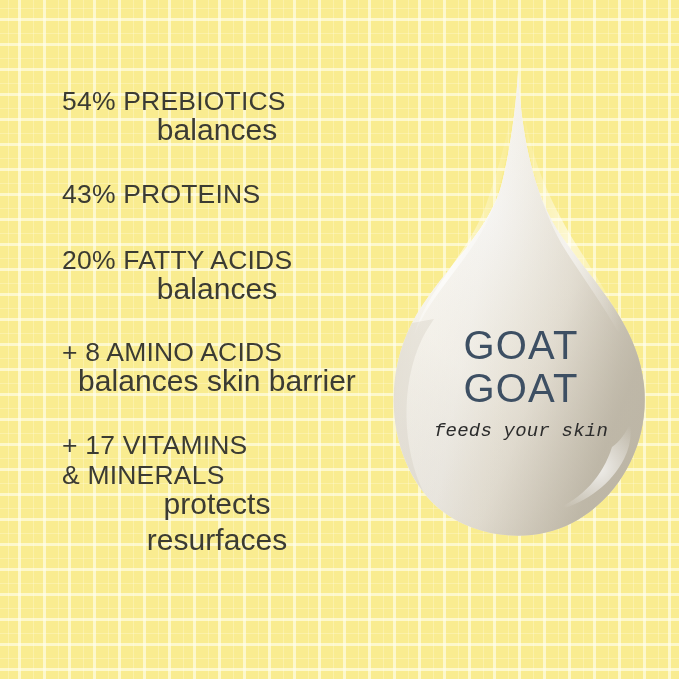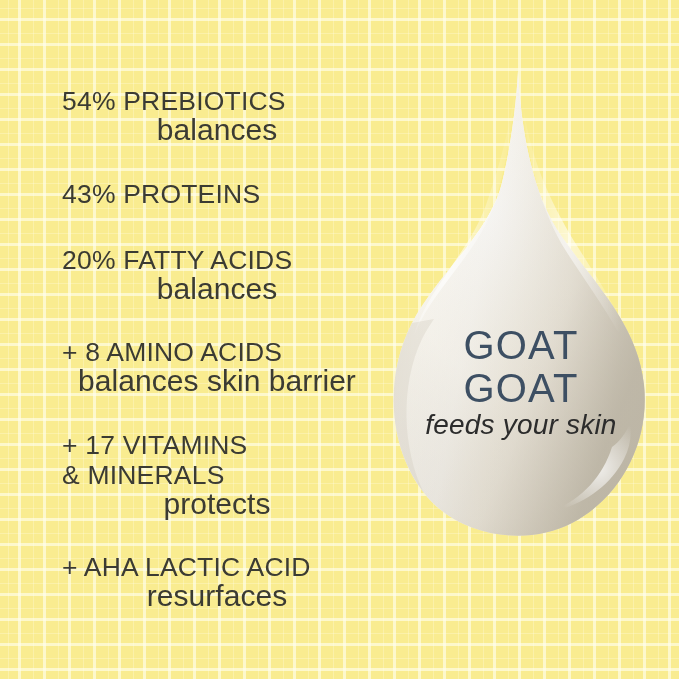--- a/index.html
+++ b/index.html
@@ -116,26 +116,27 @@
   .brand-line {
     font-family: "Liberation Sans", sans-serif;
     font-size: 40px;
     line-height: 41px;
     letter-spacing: 1.2px;
     color: #3d4f63;
     font-weight: 400;
   }
   #brand-line-2 { margin-top: 2px; }
   .brand-tagline {
-    font-family: Liberation Sans, sans-serif;
+    font-family: Liberation Mono, monospace;
     font-style: italic;
-    font-size: 28px;
+    font-size: 19px;
     line-height: 32px;
     letter-spacing: 0.2px;
     color: #2c2c2c;
+    margin-top: 6px;
   }
 </style>
 </head>
 <body>
 
 <div id="infographic">
 
   <div id="ingredient-list">
 
     <div class="ingredient">
@@ -157,21 +158,20 @@
       <div class="ingredient-benefit">balances skin barrier</div>
     </div>
 
     <div class="ingredient">
       <div class="ingredient-name">+ 17 VITAMINS
 &amp; MINERALS</div>
       <div class="ingredient-benefit">protects</div>
     </div>
 
     <div class="ingredient">
-      <div class="ingredient-name">+ AHA LACTIC ACID</div>
       <div class="ingredient-benefit">resurfaces</div>
     </div>
 
   </div>
 
   <div id="droplet-graphic">
     <svg viewBox="0 0 300 500" xmlns="http://www.w3.org/2000/svg">
       <defs>
         <linearGradient id="dropBody" x1="0" y1="0" x2="1" y2="0.35">
           <stop offset="0%" stop-color="#ddd8ce"></stop>

